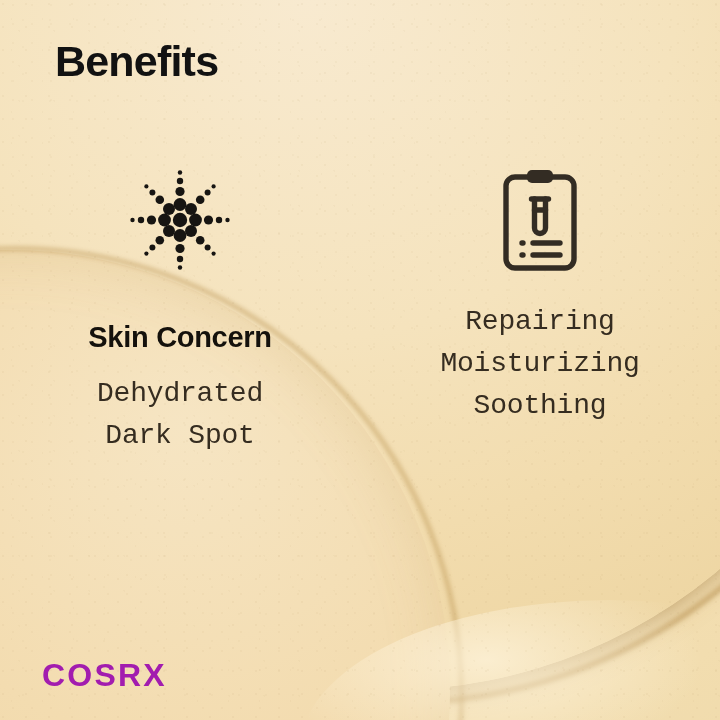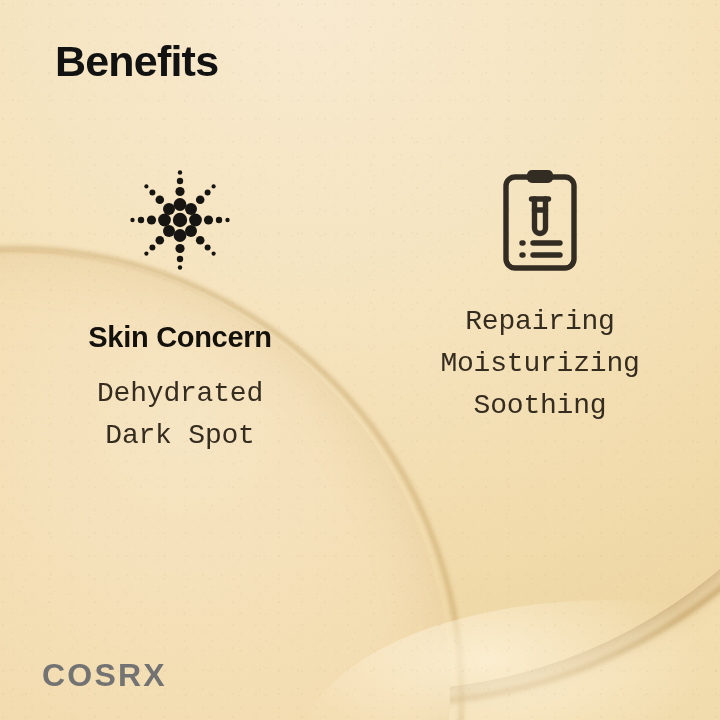--- a/index.html
+++ b/index.html
@@ -149,21 +149,21 @@
     white-space: nowrap;
   }
 
   .brand-logo {
     position: absolute;
     left: 42px;
     top: 659px;
     font-size: 32px;
     font-weight: 700;
     letter-spacing: 2.2px;
-    color: #737373;
+    color: #a21caf;
     line-height: 1;
   }
 </style>
 </head>
 <body>
 
 <div id="card">
 
   <div class="bg-base"></div>
   <div class="bg-drop"></div>

